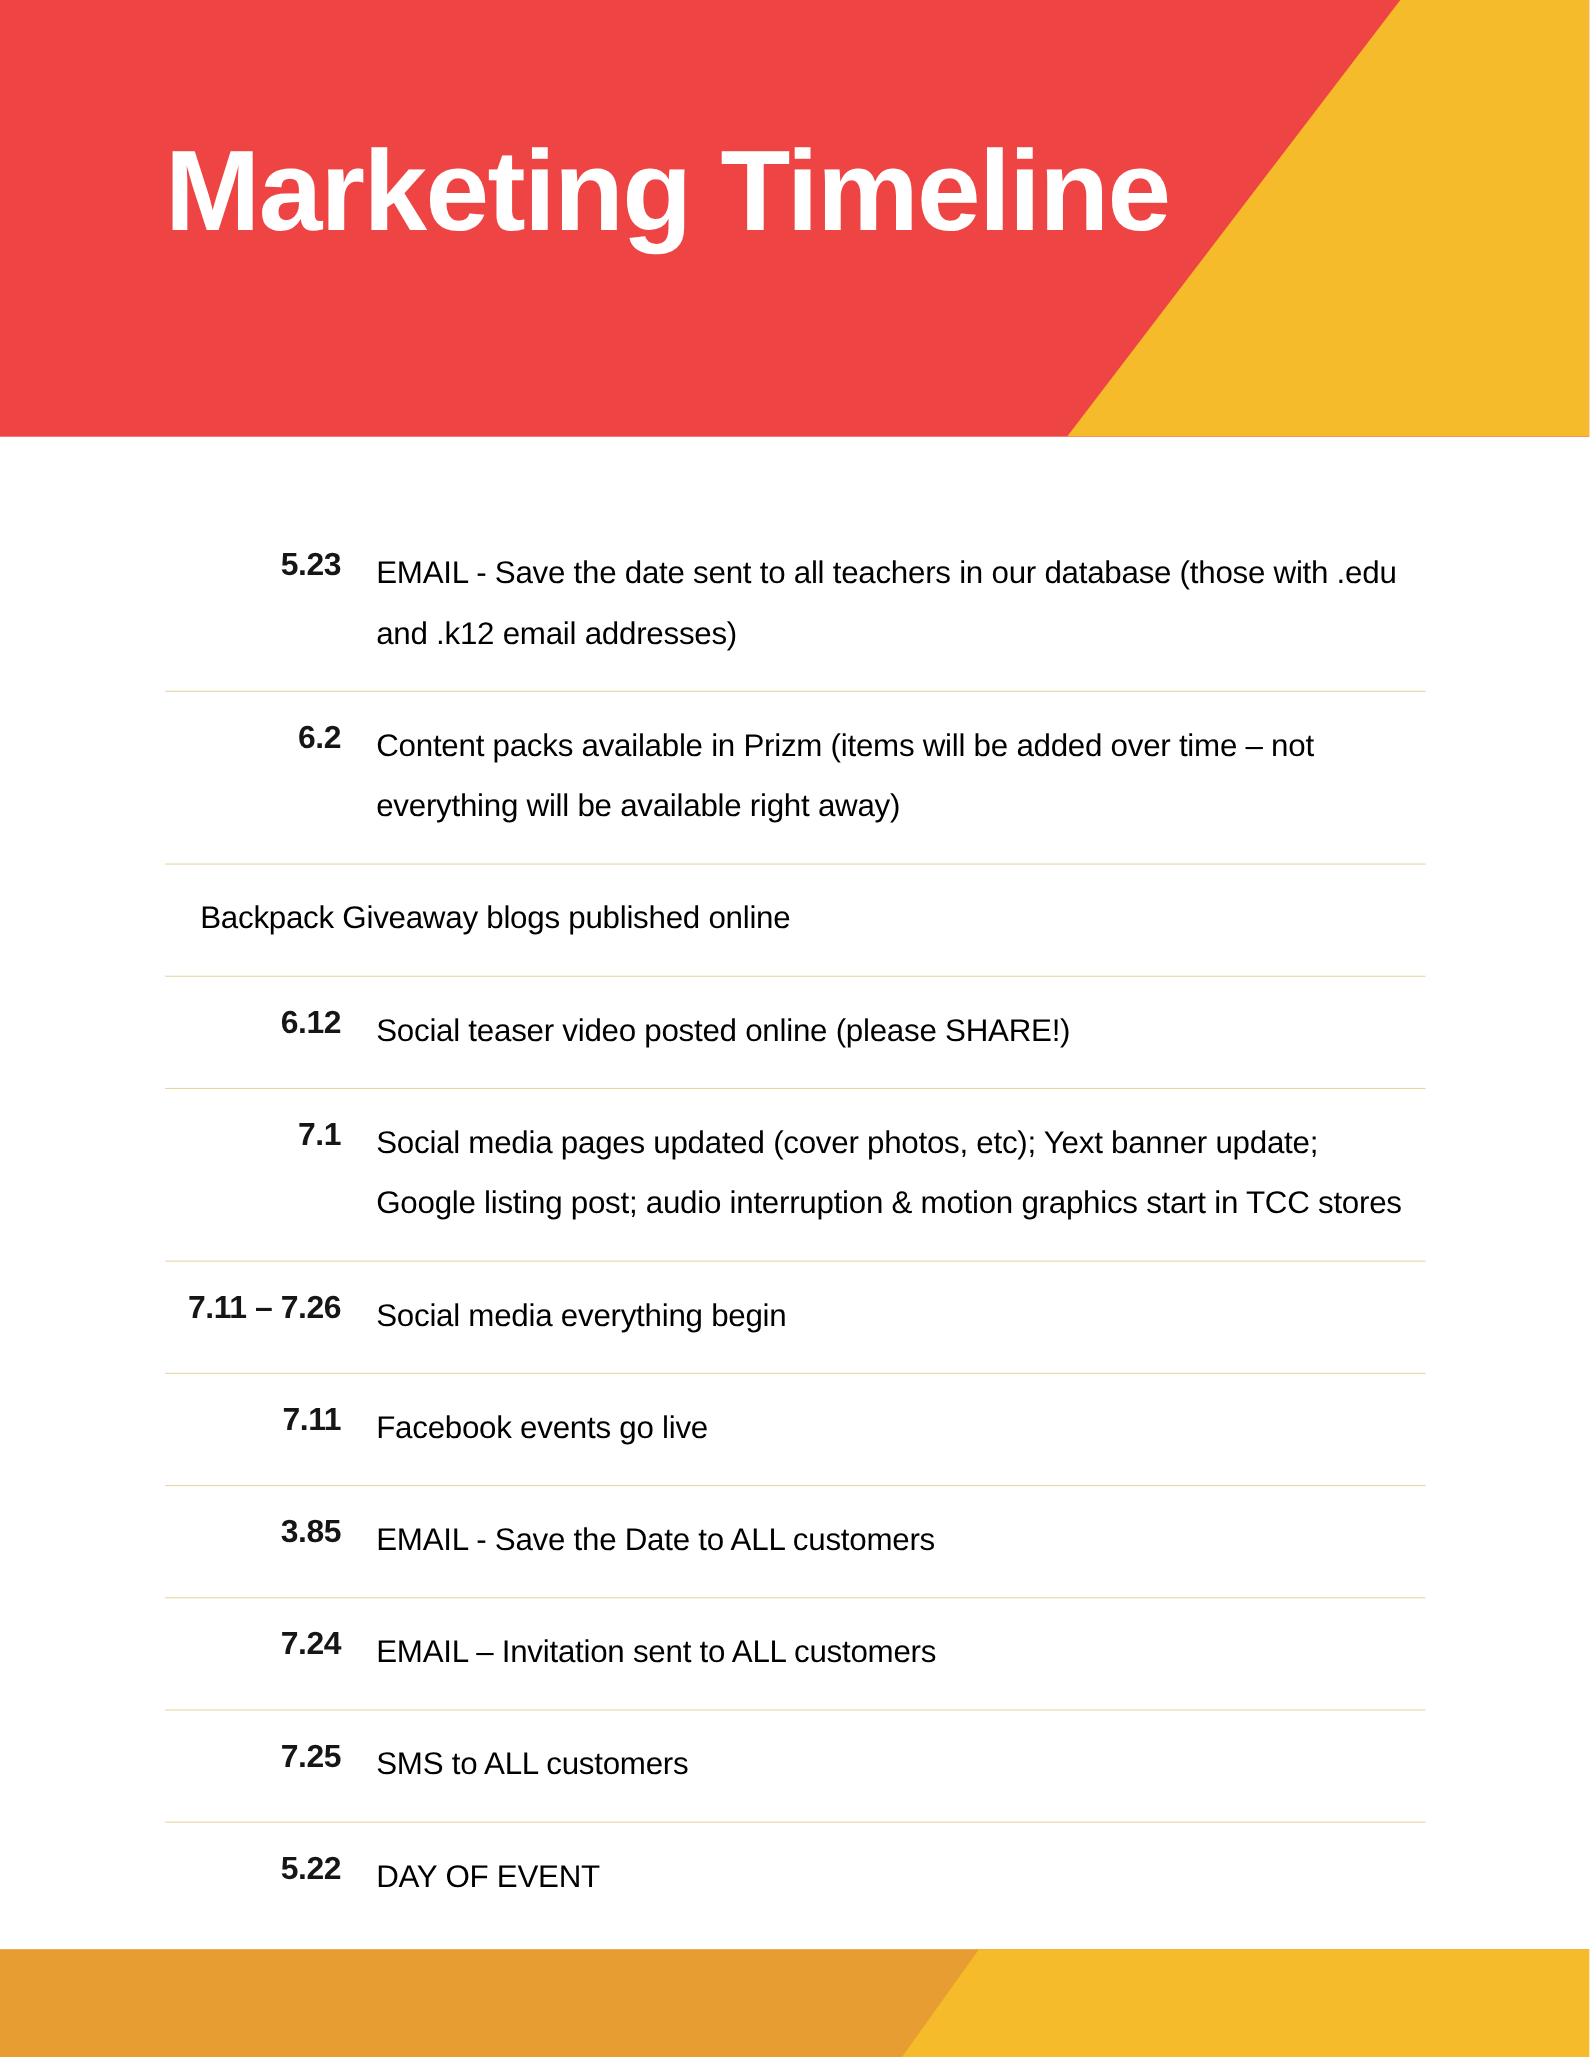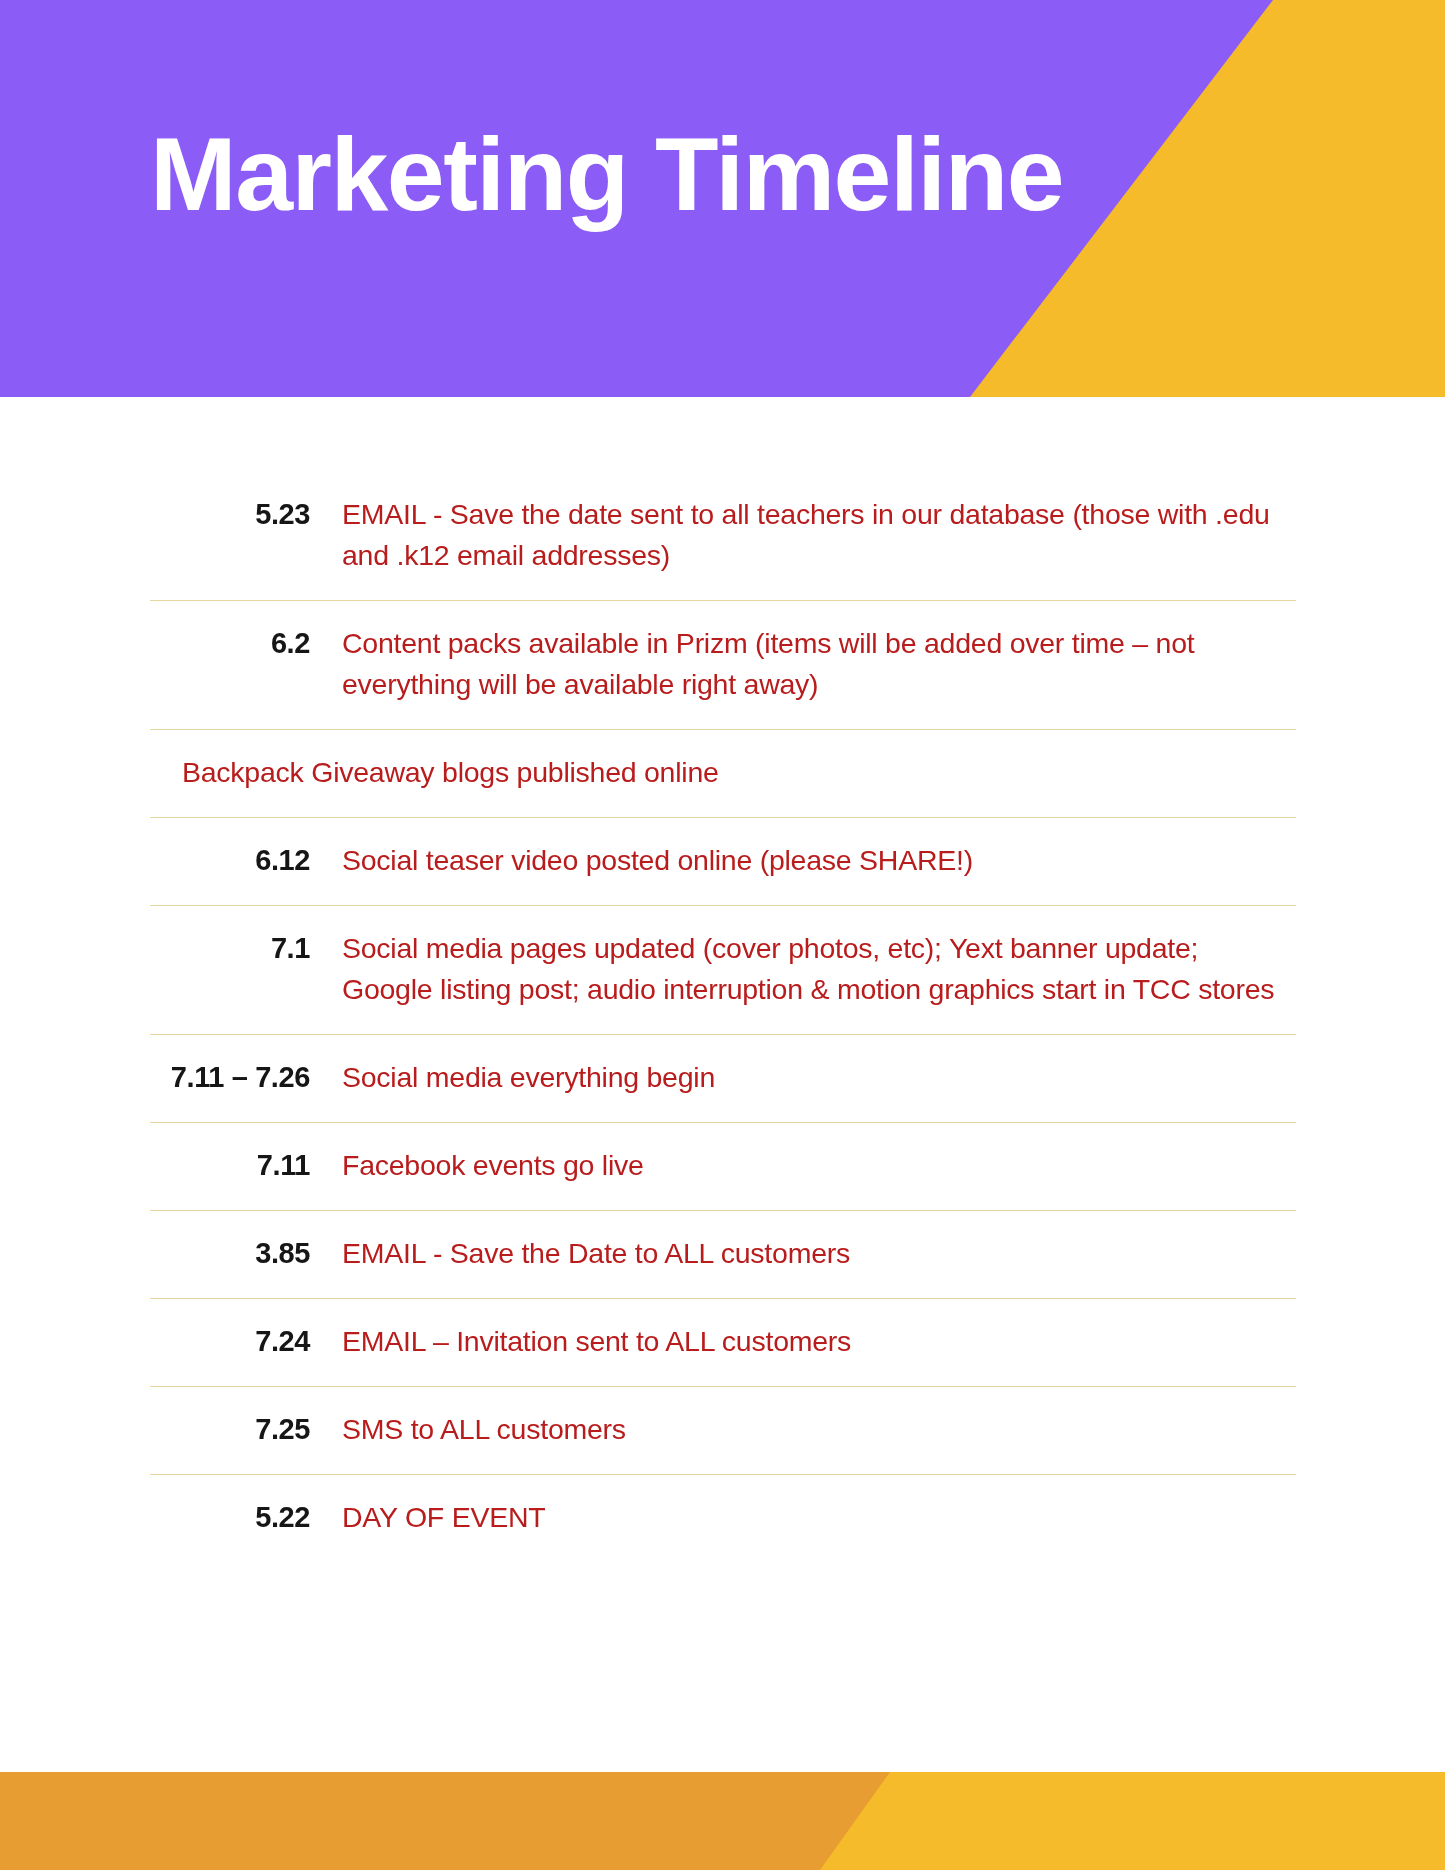--- a/index.html
+++ b/index.html
@@ -16,21 +16,21 @@
     -webkit-font-smoothing: antialiased;
   }
 
   
   .header-band {
     position: absolute;
     left: 0;
     top: 0;
     width: 1445px;
     height: 397px;
-    background: #8b5cf6;
+    background: #ef4444;
     overflow: hidden;
   }
   .header-wedge {
     position: absolute;
     right: 0;
     top: 0;
     width: 700px;
     height: 397px;
     background: #f5bb2b;
     
@@ -76,23 +76,23 @@
     font-weight: 700;
     color: #161616;
     letter-spacing: -0.4px;
     white-space: nowrap;
   }
   .row-desc {
     flex: 1 1 auto;
     padding-left: 32px;
     font-family: "Liberation Sans", sans-serif;
     font-size: 28.5px;
-    line-height: 41px;
+    line-height: 55px;
     font-weight: 400;
-    color: #b91c1c;
+    color: #000000;
     letter-spacing: -0.25px;
   }
 
   
   .row-pad {
     padding-top: 22px;
     padding-bottom: 24px;
   }
 
   

